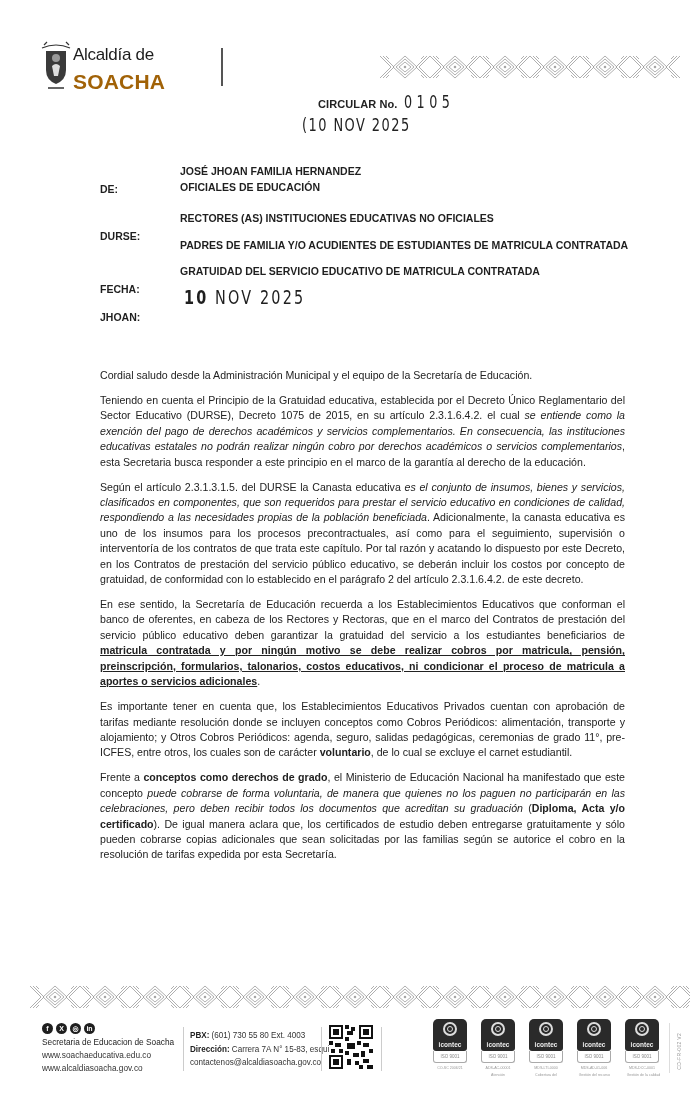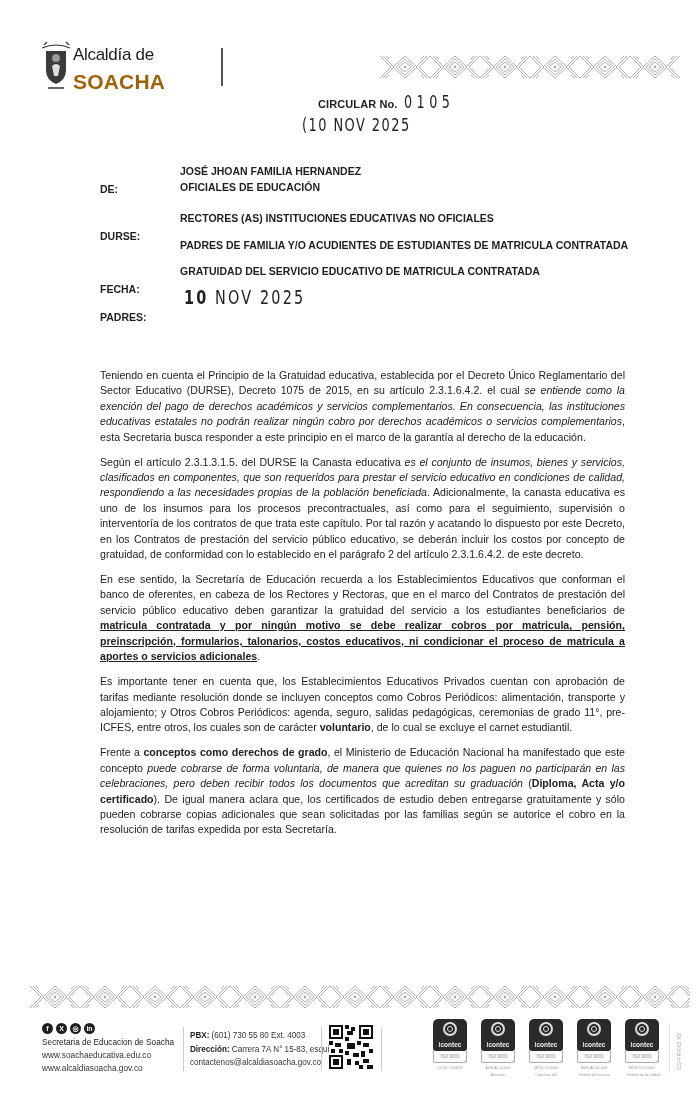--- a/index.html
+++ b/index.html
@@ -116,29 +116,30 @@
     <div class="memo-value">RECTORES (AS) INSTITUCIONES EDUCATIVAS NO OFICIALES</div>
   </div>
   <div class="memo-row" style="top:74px">
     <div class="memo-value">PADRES DE FAMILIA Y/O ACUDIENTES DE ESTUDIANTES DE MATRICULA CONTRATADA</div>
   </div>
   <div class="memo-row" style="top:100px">
     <span class="memo-label">FECHA:</span>
     <div class="memo-value">GRATUIDAD DEL SERVICIO EDUCATIVO DE MATRICULA CONTRATADA</div>
   </div>
   <div class="memo-row" style="top:128px">
-    <span class="memo-label">PADRES:</span>
+    <span class="memo-label">JHOAN:</span>
     <div class="fecha-stamp">
       <span class="d">10</span>
       <span>NOV 2025</span>
     </div>
   </div>
 </div>
 
 <div class="body">
+  <p>Cordial saludo desde la Administración Municipal y el equipo de la Secretaría de Educación.</p>
   <p><span>Teniendo en cuenta el Principio de la Gratuidad educativa, establecida por el Decreto Único Reglamentario del Sector Educativo (DURSE), Decreto 1075 de 2015, en su artículo 2.3.1.6.4.2. el cual </span><i>se entiende como la exención del pago de derechos académicos y servicios complementarios. En consecuencia, las instituciones educativas estatales no podrán realizar ningún cobro por derechos académicos o servicios complementarios</i><span>, esta Secretaria busca responder a este principio en el marco de la garantía al derecho de la educación.</span></p>
   <p><span>Según el artículo 2.3.1.3.1.5. del DURSE la Canasta educativa </span><i>es el conjunto de insumos, bienes y servicios, clasificados en componentes, que son requeridos para prestar el servicio educativo en condiciones de calidad, respondiendo a las necesidades propias de la población beneficiada</i><span>. Adicionalmente, la canasta educativa es uno de los insumos para los procesos precontractuales, así como para el seguimiento, supervisión o interventoría de los contratos de que trata este capítulo. Por tal razón y acatando lo dispuesto por este Decreto, en los Contratos de prestación del servicio público educativo, se deberán incluir los costos por concepto de gratuidad, de conformidad con lo establecido en el parágrafo 2 del artículo 2.3.1.6.4.2. de este decreto.</span></p>
   <p><span>En ese sentido, la Secretaría de Educación recuerda a los Establecimientos Educativos que conforman el banco de oferentes, en cabeza de los Rectores y Rectoras, que en el marco del Contratos de prestación del servicio público educativo deben garantizar la gratuidad del servicio a los estudiantes beneficiarios de </span><b><u>matricula contratada y por ningún motivo se debe realizar cobros por matricula, pensión, preinscripción, formularios, talonarios, costos educativos, ni condicionar el proceso de matricula a aportes o servicios adicionales</u></b><span>.</span></p>
   <p><span>Es importante tener en cuenta que, los Establecimientos Educativos Privados cuentan con aprobación de tarifas mediante resolución donde se incluyen conceptos como Cobros Periódicos: alimentación, transporte y alojamiento; y Otros Cobros Periódicos: agenda, seguro, salidas pedagógicas, ceremonias de grado 11°, pre-ICFES, entre otros, los cuales son de carácter </span><b>voluntario</b><span>, de lo cual se excluye el carnet estudiantil.</span></p>
   <p><span>Frente a </span><b>conceptos como derechos de grado</b><span>, el Ministerio de Educación Nacional ha manifestado que este concepto </span><i>puede cobrarse de forma voluntaria, de manera que quienes no los paguen no participarán en las celebraciones, pero deben recibir todos los documentos que acreditan su graduación</i><span> (</span><b>Diploma, Acta y/o certificado</b><span>). De igual manera aclara que, los certificados de estudio deben entregarse gratuitamente y sólo pueden cobrarse copias adicionales que sean solicitadas por las familias según se autorice el cobro en la resolución de tarifas expedida por esta Secretaría.</span></p>
 </div>
 
 <svg class="pattern-bottom" viewBox="0 0 660 24" preserveAspectRatio="none">
   <rect width="660" height="24" fill="url(#dia)"></rect>
 </svg>

